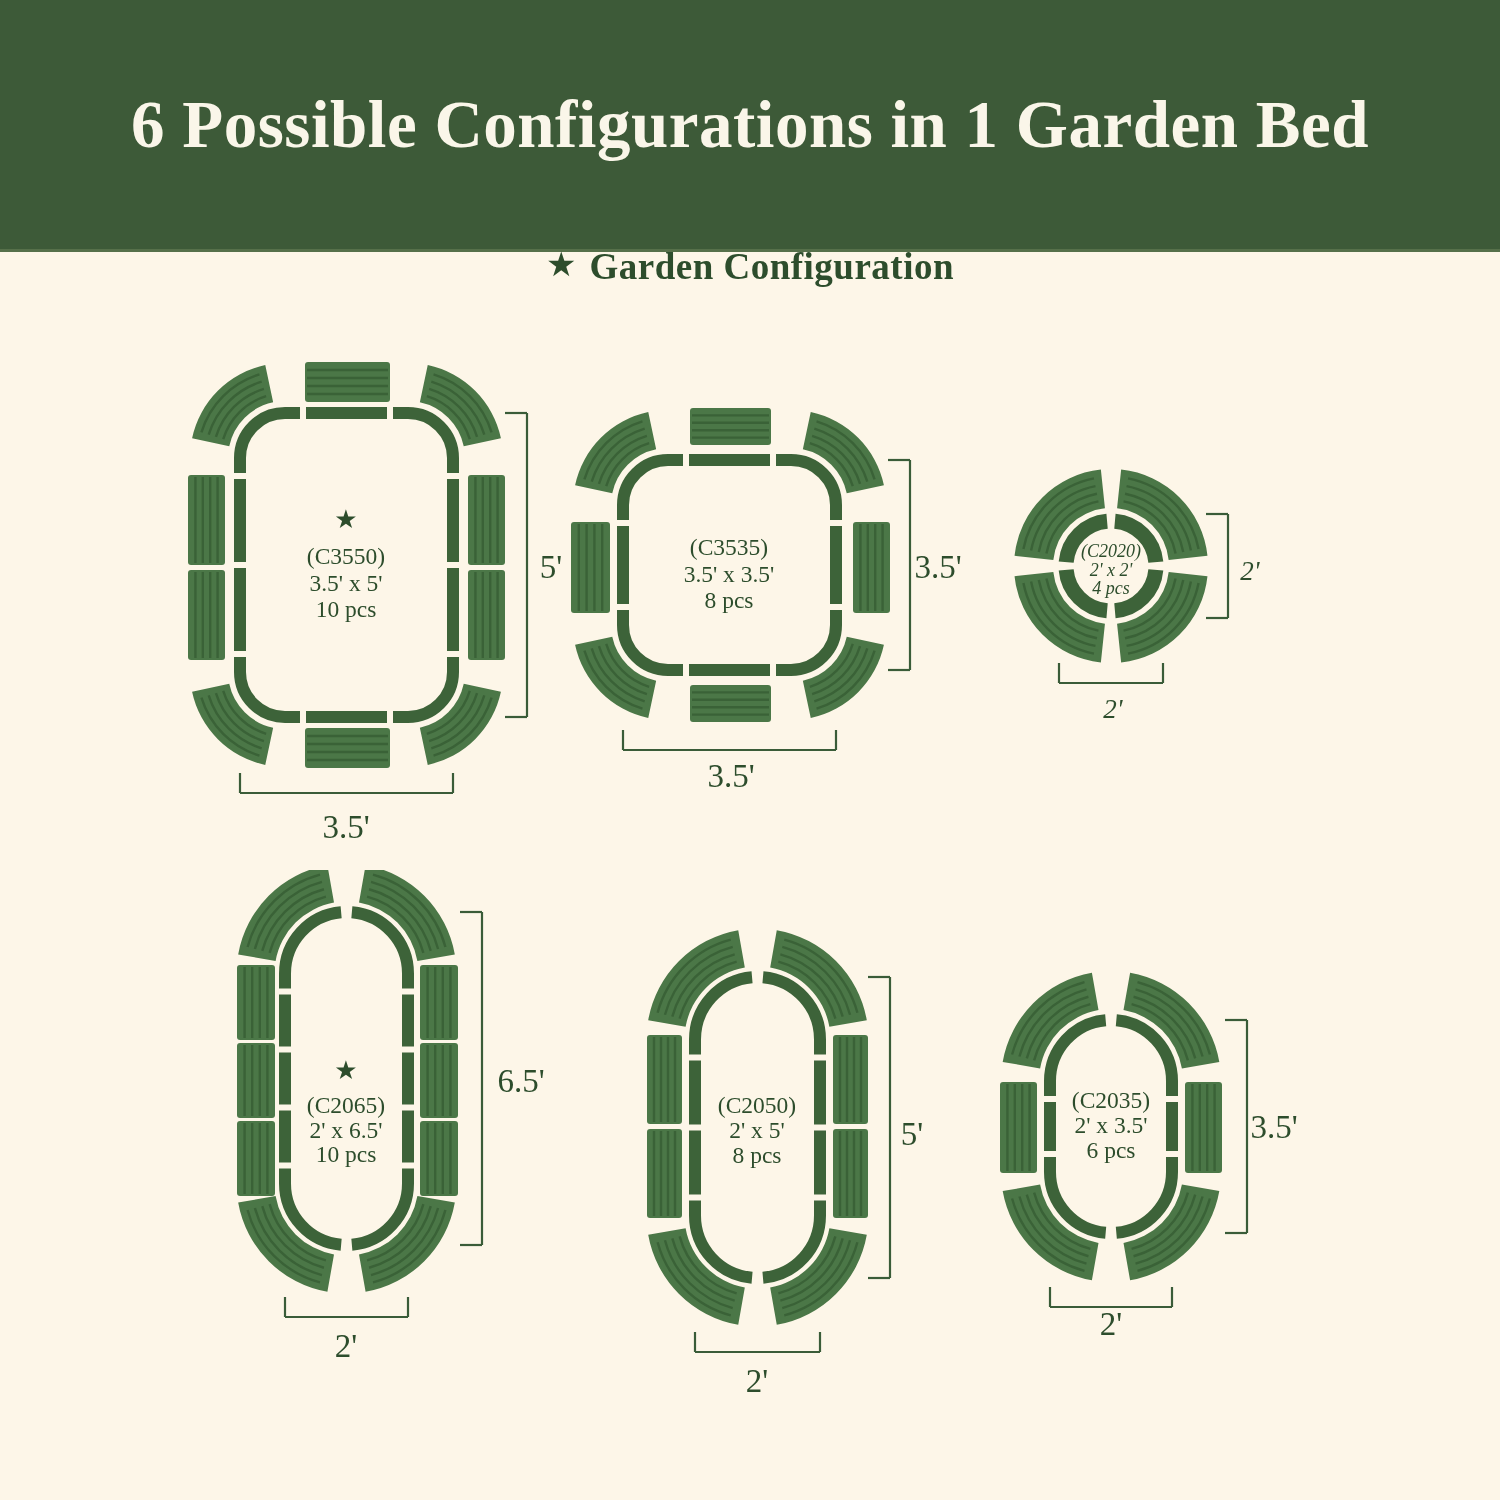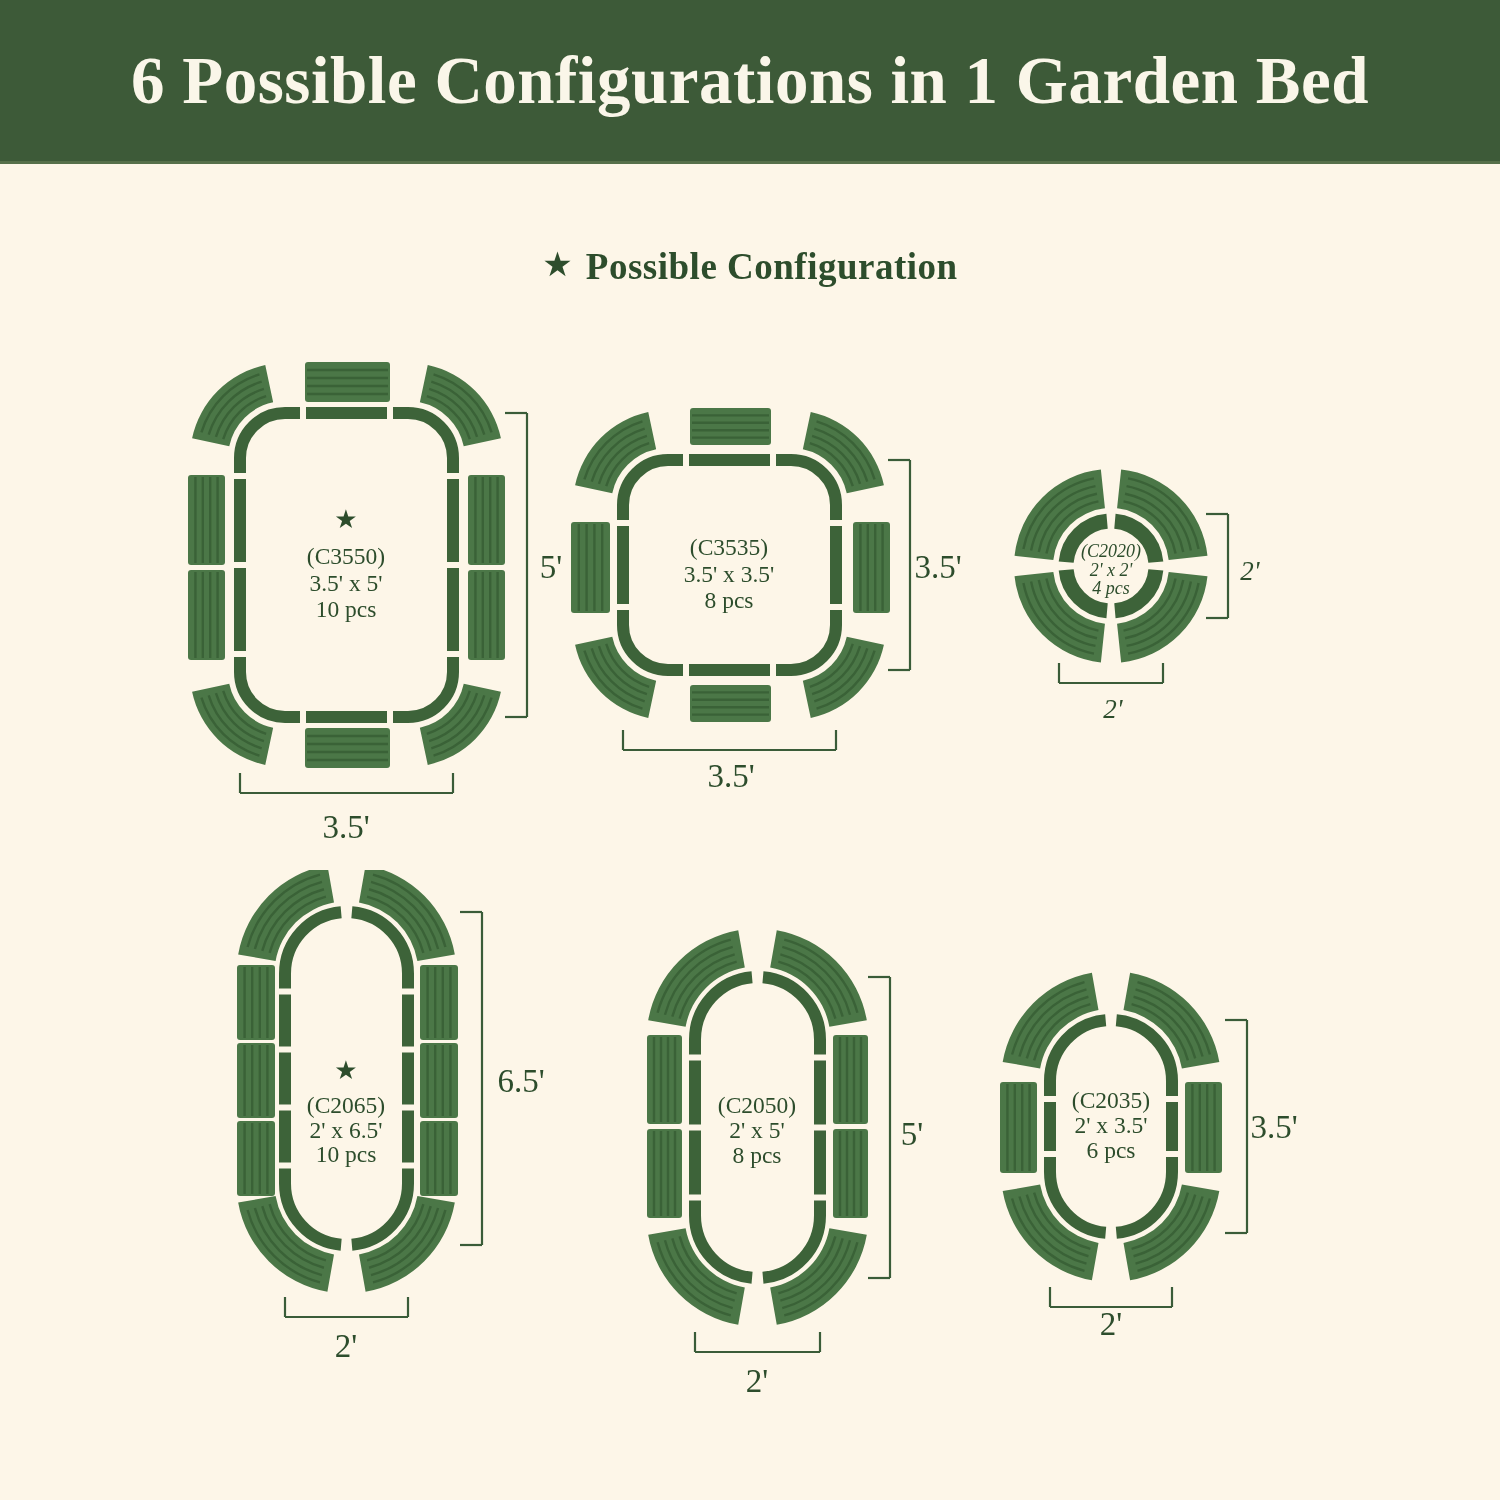--- a/index.html
+++ b/index.html
@@ -1,19 +1,19 @@
 <!DOCTYPE html>
 <html><head>
 <meta charset="utf-8">
 <style>
   html,body{margin:0;padding:0;}
   body{width:1500px;height:1500px;overflow:hidden;background:#fdf6e8;
        font-family:"Liberation Serif", serif;}
   .canvas{position:relative;width:1500px;height:1500px;background:#fdf6e8;}
-  .banner{position:absolute;left:0;top:0;width:1500px;height:164px;
+  .banner{position:absolute;left:0;top:0;width:1500px;height:252px;
           display:flex;align-items:center;justify-content:center;
           border-bottom:3px solid #56704a;box-sizing:border-box;}
   .banner h1{margin:0;font-size:67px;font-weight:700;letter-spacing:0.5px;
              font-family:"Liberation Serif", serif;}
   .legend{position:absolute;left:0;top:238px;width:1500px;height:56px;
           display:flex;align-items:center;justify-content:center;gap:13px;}
   .legend .star{font-size:34px;line-height:1;
                 font-family:"DejaVu Sans", sans-serif;transform:translateY(-2px);}
   .legend .label{font-size:37px;font-weight:700;letter-spacing:0.5px;}
   .diagram{position:absolute;}
@@ -22,21 +22,21 @@
 </style>
 </head>
 <body style="background: rgb(253, 246, 232);">
 
 <div class="canvas">
   <header class="banner" id="banner" style="background: rgb(61, 90, 56);">
     <h1 style="color: rgb(250, 246, 233);">6 Possible Configurations in 1 Garden Bed</h1>
   </header>
   <div class="legend">
     <span class="star" style="color: rgb(45, 77, 44);">★</span>
-    <span class="label" style="color: rgb(45, 77, 44);">Possible Configuration</span>
+    <span class="label" style="color: rgb(45, 77, 44);">Garden Configuration</span>
   </div>
   <div id="diagrams">
       <div class="diagram" style="left: 165px; top: 350px; width: 425px; height: 505px;">
         <svg viewBox="0 0 425 505" width="425" height="505">
           <g>
             <g>
               <rect x="140" y="12" width="85" height="40" rx="3" fill="#4b7747"></rect>
               <line x1="142" y1="20.00" x2="223" y2="20.00" stroke="#3a6237" stroke-width="2.4"></line>
               <line x1="142" y1="28.00" x2="223" y2="28.00" stroke="#3a6237" stroke-width="2.4"></line>
               <line x1="142" y1="36.00" x2="223" y2="36.00" stroke="#3a6237" stroke-width="2.4"></line>

